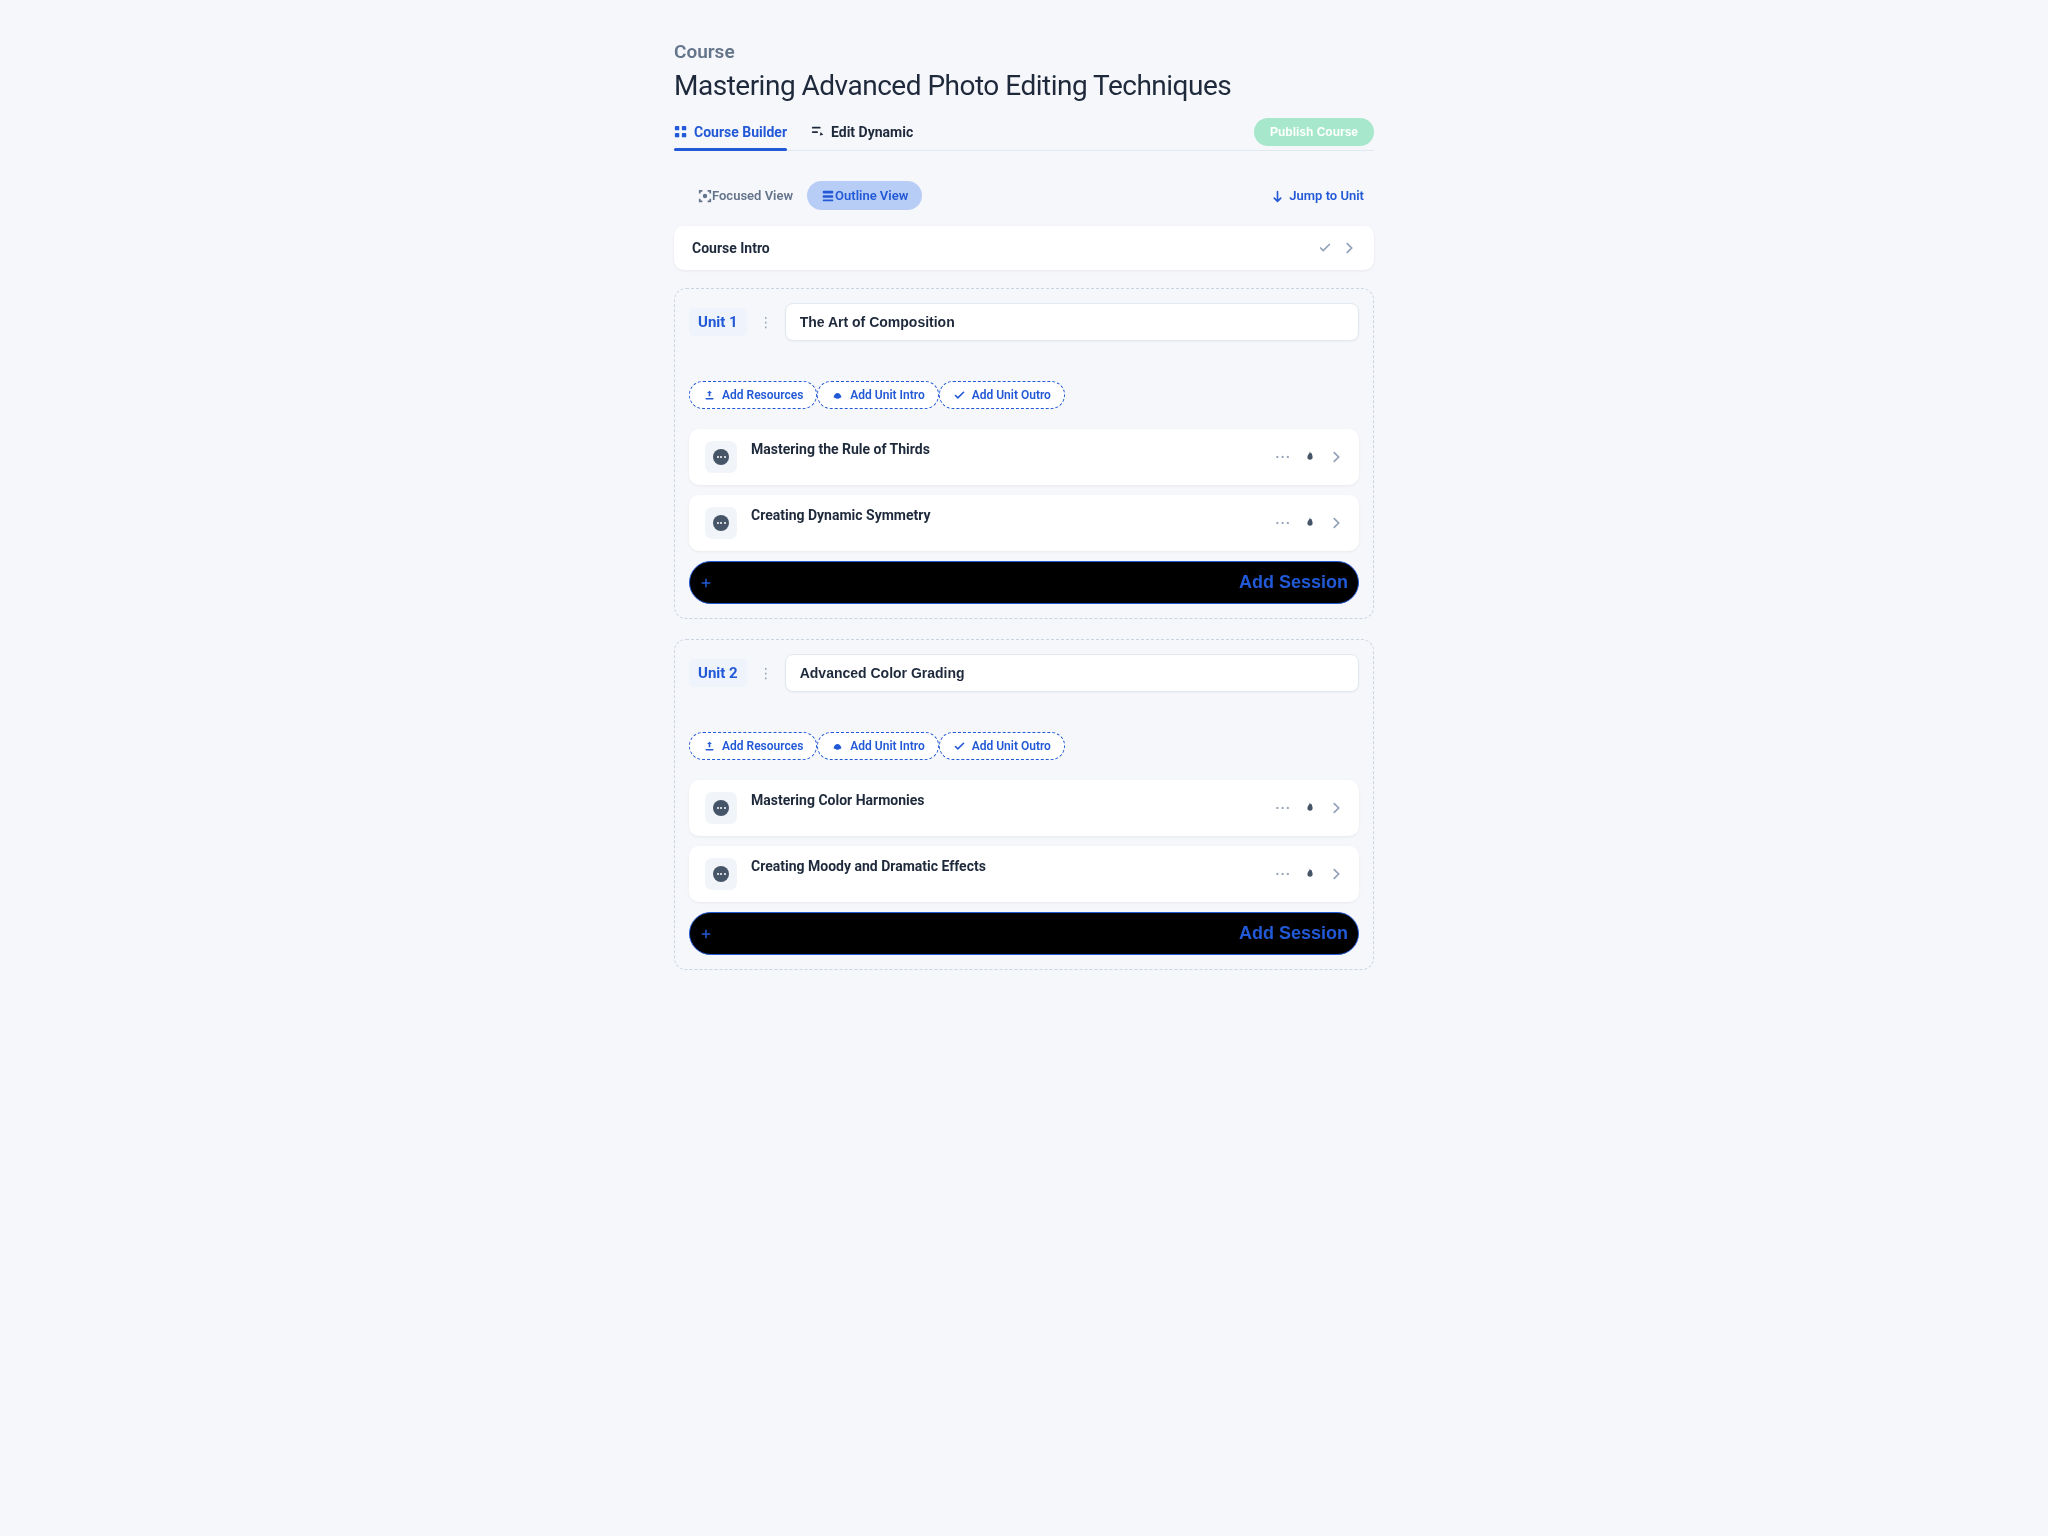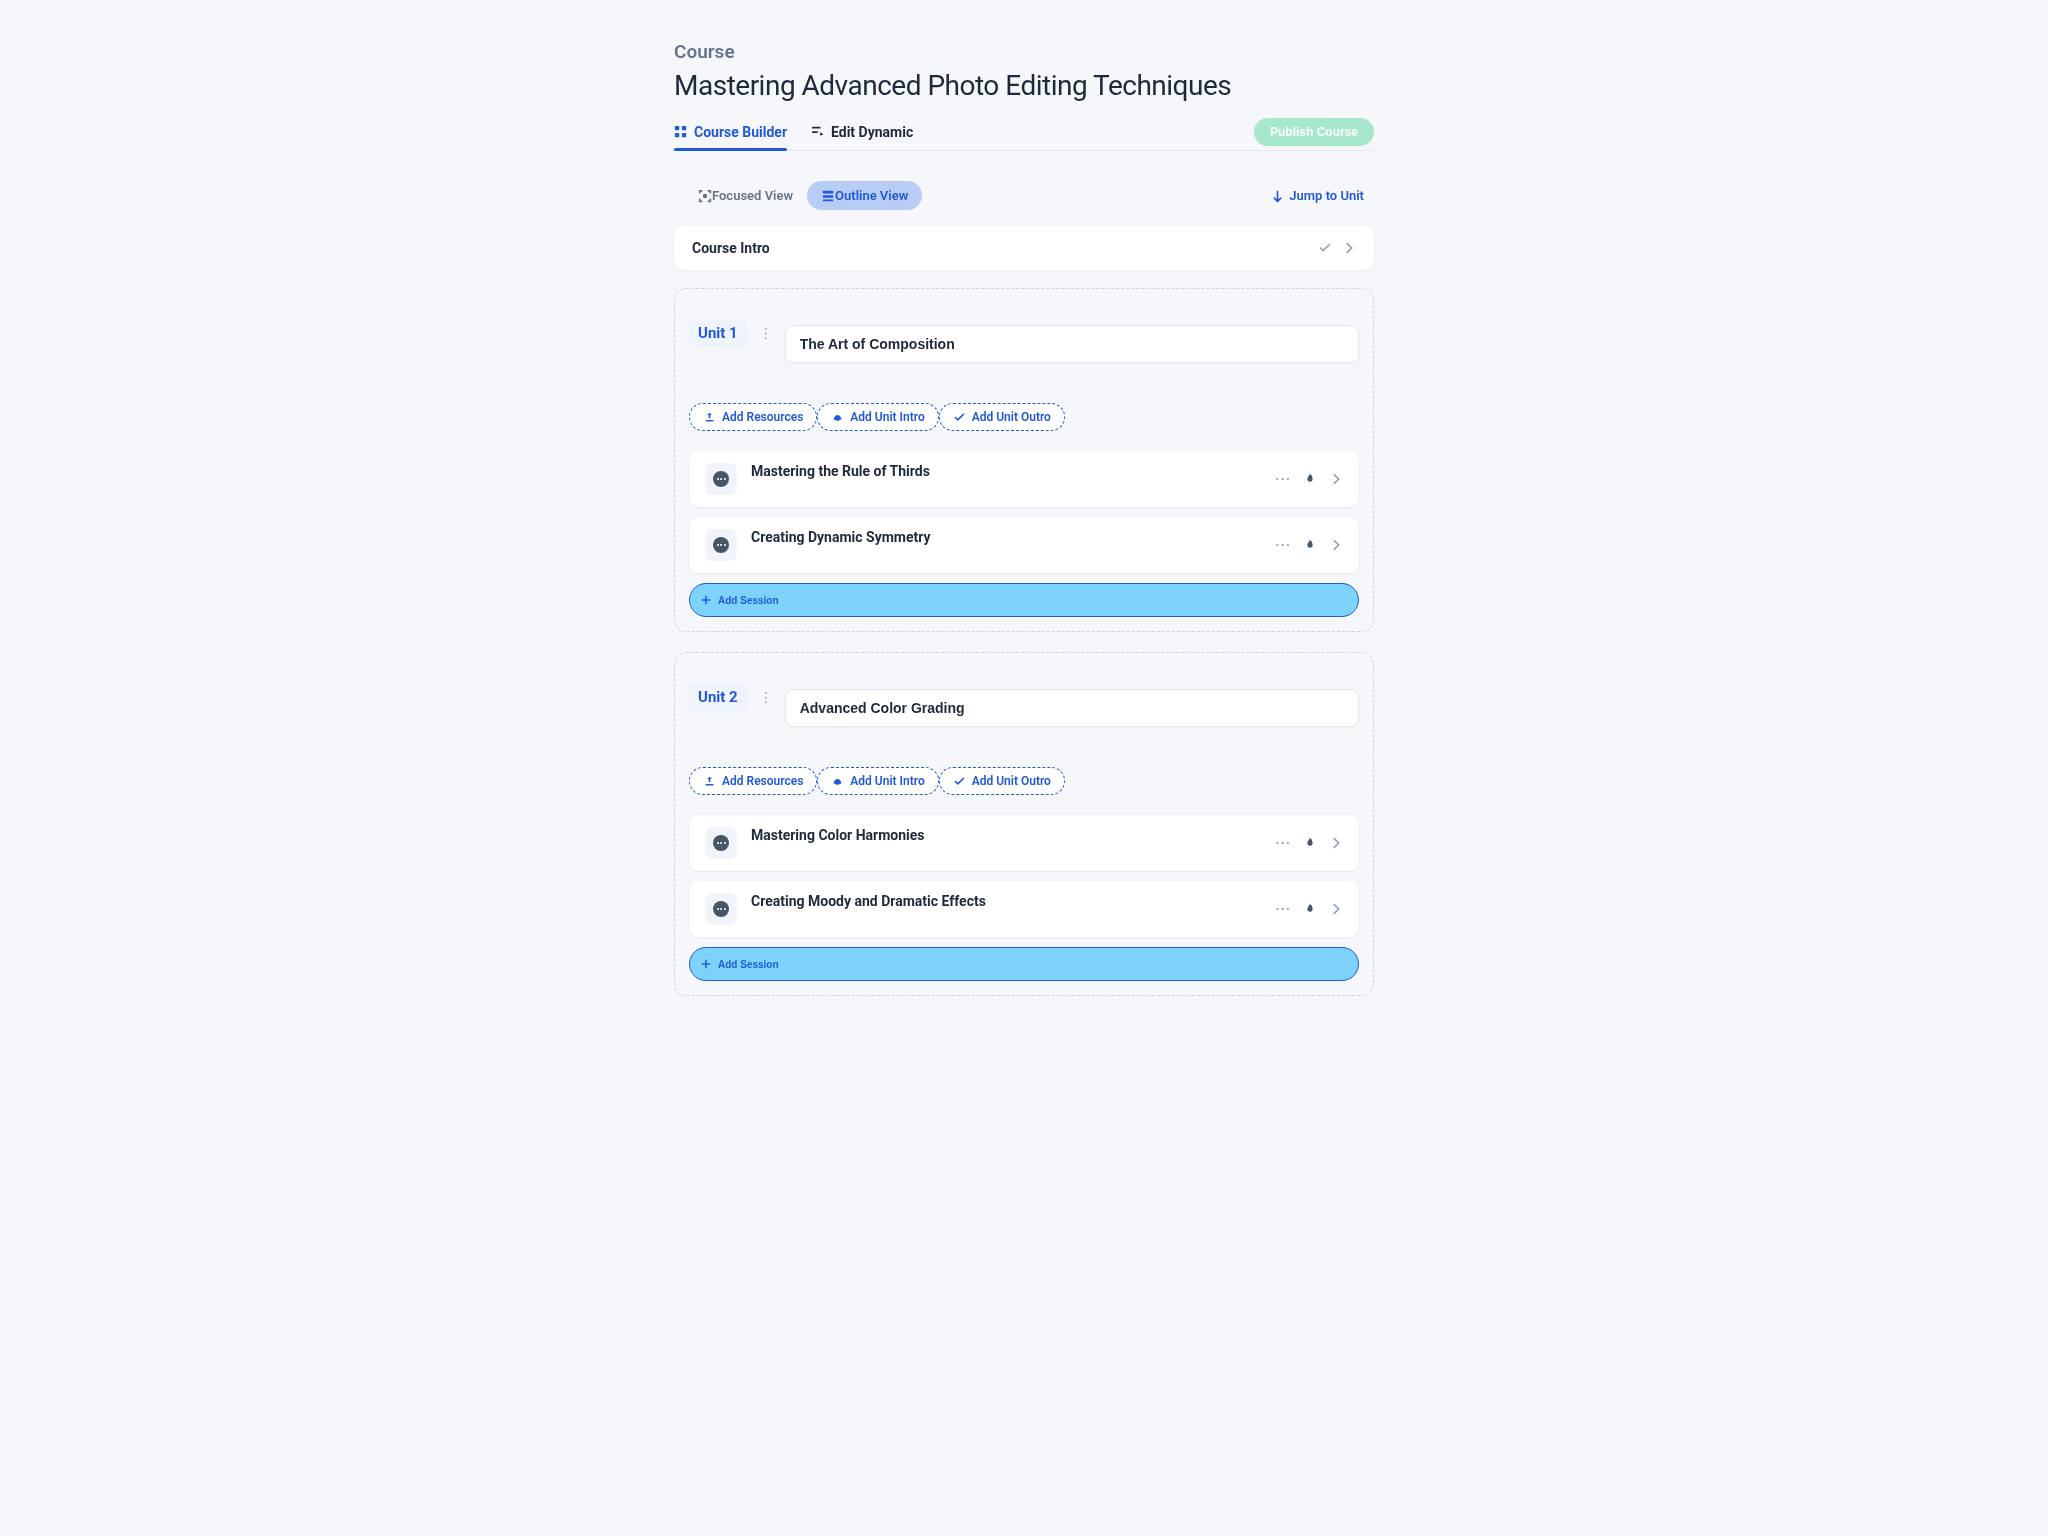--- a/index.html
+++ b/index.html
@@ -21,37 +21,37 @@
 .jump-link { margin-left: auto; display: inline-flex; align-items: flex-end; gap: 5px; font-size: 13px; font-weight: 600; color: #2259d6; cursor: pointer; }
 
 .intro-card { background: #fff; border-radius: 10px; padding: 14px 18px; box-shadow: 0 1px 3px rgba(0,0,0,0.06); display: flex; align-items: center; margin-bottom: 18px; }
 .intro-card .title { font-size: 14px; font-weight: 700; color: #1e293b; }
 .intro-actions { margin-left: auto; display: flex; align-items: center; gap: 10px; color: #94a3b8; }
 
 .unit { border: 1px dashed #cbd5e1; border-radius: 12px; padding: 14px; margin-bottom: 20px; }
 .unit-header { display: flex; align-items: center; gap: 10px; margin-bottom: 12px; }
 .unit-badge { background: #eef3fc; color: #2259d6; font-size: 15px; font-weight: 700; padding: 5px 9px; border-radius: 5px; white-space: nowrap; }
 .kebab { color: #94a3b8; cursor: pointer; padding: 0 2px; font-size: 14px; }
-.unit-title-input { flex: 1; background: #fff; border: 1px solid #e2e8f0; border-radius: 8px; padding: 10px 14px; font-size: 14px; font-weight: 600; color: #1e293b; box-shadow: 0 1px 2px rgba(0,0,0,0.04); margin-top: 22px; }
+.unit-title-input { flex: 1; background: #fff; border: 1px solid #e2e8f0; border-radius: 8px; padding: 10px 14px; font-size: 14px; font-weight: 600; color: #1e293b; box-shadow: 0 1px 2px rgba(0,0,0,0.04); }
 
 .chip-row { display: flex; margin-bottom: 20px; flex-wrap: wrap; margin-top: 40px; }
 .chip { display: inline-flex; align-items: center; gap: 6px; border: 1px dashed #2259d6; color: #2259d6; background: #fff; border-radius: 18px; padding: 6px 13px; font-size: 12px; font-weight: 600; cursor: pointer; }
 .chip svg { width: 13px; height: 13px; }
 
 .session-card { background: #fff; border-radius: 10px; padding: 12px 16px; box-shadow: 0 1px 3px rgba(0,0,0,0.06); display: flex; margin-bottom: 10px; }
 .session-icon { width: 32px; height: 32px; border-radius: 7px; background: #f1f5f9; display: flex; align-items: center; justify-content: center; margin-right: 14px; }
 .session-icon .dot-circle { width: 16px; height: 16px; border-radius: 50%; background: #475569; display: flex; align-items: center; justify-content: center; }
 .session-icon .dots { display: flex; gap: 1.5px; }
 .session-icon .dots span { width: 2px; height: 2px; background: #fff; border-radius: 50%; }
 .session-title { font-size: 14px; font-weight: 700; color: #1e293b; }
 .session-actions { margin-left: auto; display: flex; align-items: center; gap: 12px; color: #94a3b8; }
 .session-actions .more { font-size: 14px; letter-spacing: 1px; cursor: pointer; color: #94a3b8; font-weight: 700; }
 .session-actions svg { width: 14px; height: 14px; cursor: pointer; }
 
-.add-session { width: 100%; border: 1.5px solid #2259d6; background: #7dd3fc; color: #2259d6; border-radius: 22px; padding: 10px; font-size: 10px; font-weight: 600; cursor: pointer; display: flex; align-items: center; justify-content: flex-start; gap: 6px; margin-top: 4px; }
+.add-session { width: 100%; border: 1.5px solid #2259d6; background: #000000; color: #2259d6; border-radius: 22px; padding: 10px; font-size: 18px; font-weight: 600; cursor: pointer; display: flex; align-items: center; justify-content: space-between; gap: 6px; margin-top: 4px; }
 
 svg { display: block; }
 </style>
 </head>
 <body>
 
 <div class="container">
   <div class="breadcrumb">Course</div>
   <h1 class="page-title">Mastering Advanced Photo Editing Techniques</h1>
 

